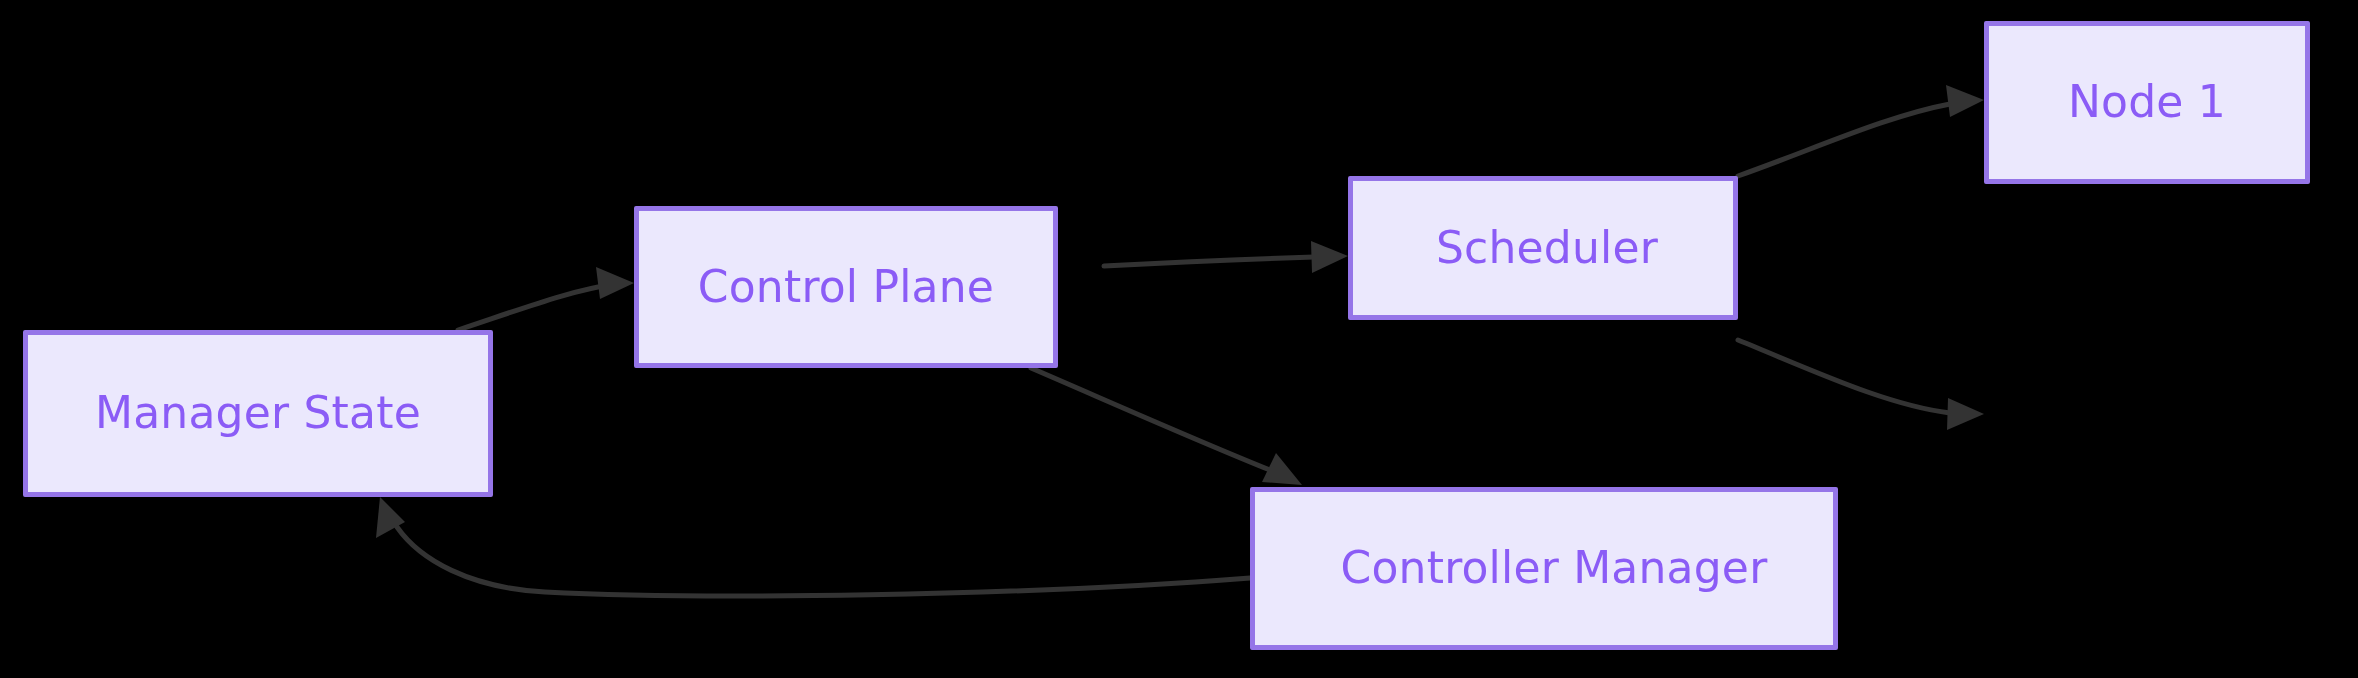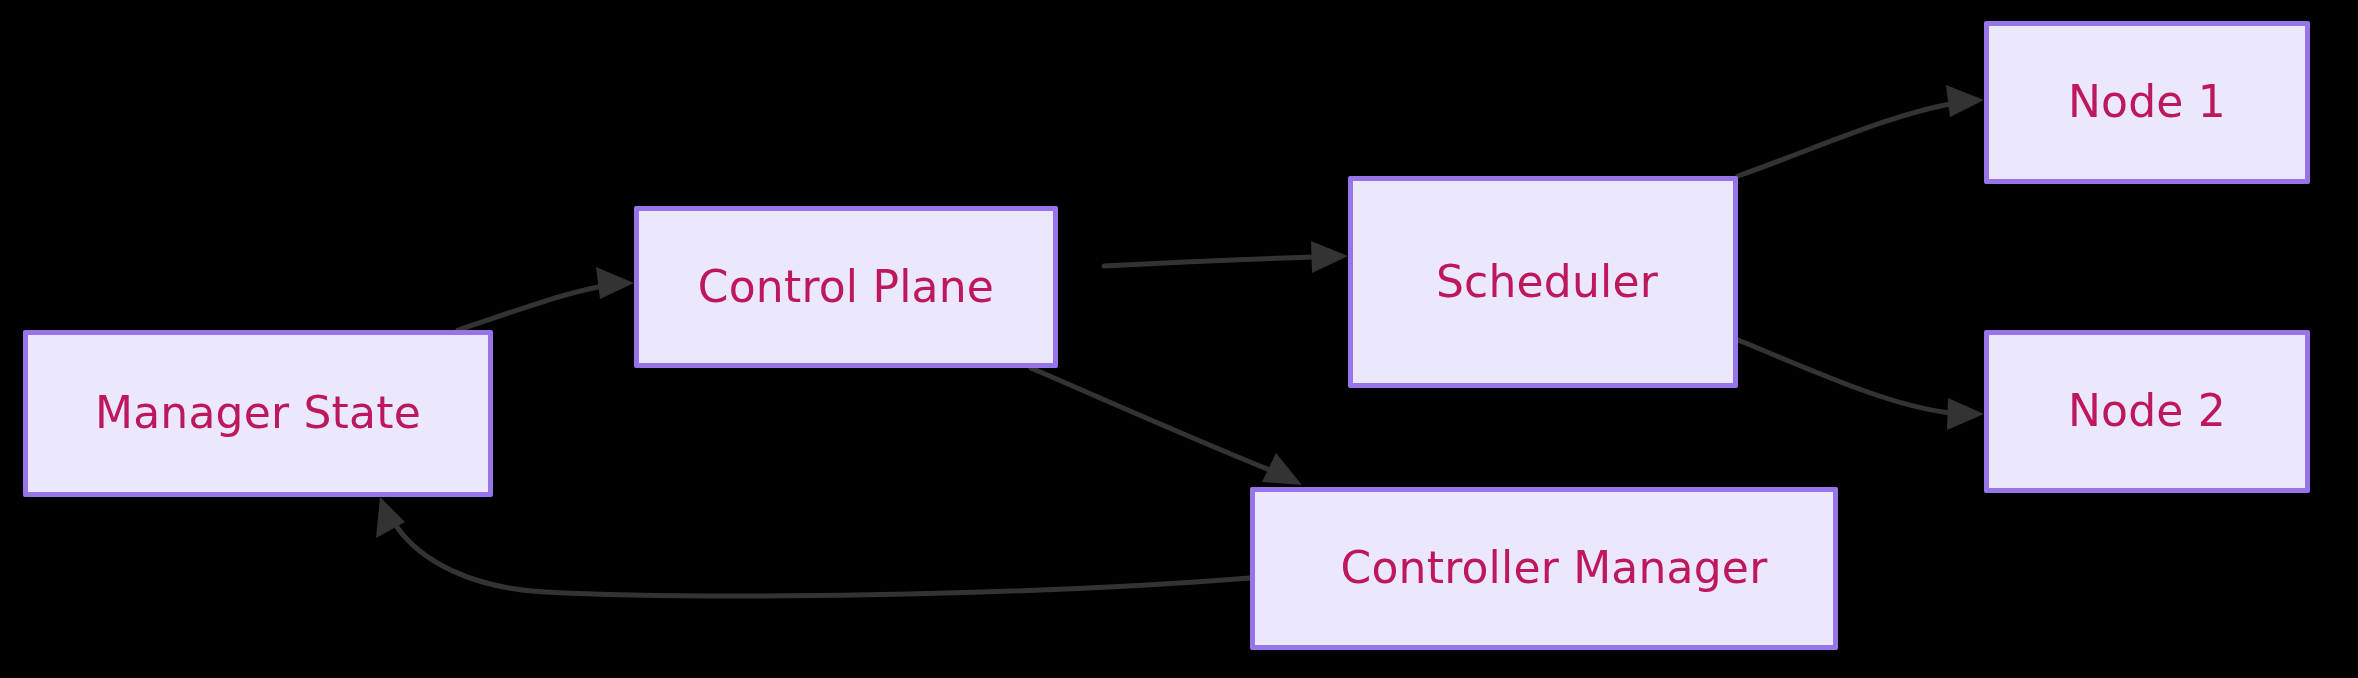--- a/index.html
+++ b/index.html
@@ -31,21 +31,21 @@
     box-sizing: border-box;
     background: #ebe8fd;
     border: 5px solid #9575e8;
     border-radius: 2px;
     display: flex;
     align-items: center;
     justify-content: center;
     z-index: 2;
   }
   .node-label {
-    color: #be185d;
+    color: #8b5cf6;
     font-family: "DejaVu Sans", "Liberation Sans", sans-serif;
     font-size: 44px;
     font-weight: 400;
     line-height: 1.1;
     letter-spacing: 0.2px;
     white-space: nowrap;
     text-align: center;
   }
   .edge-path {
     fill: none;
@@ -98,29 +98,26 @@
   </svg>
 
   <div class="flow-node" style="left:23px; top:330px; width:470px; height:167px;">
     <span class="node-label">Manager State</span>
   </div>
 
   <div class="flow-node" style="left:634px; top:206px; width:424px; height:162px;">
     <span class="node-label">Control Plane</span>
   </div>
 
-  <div class="flow-node" style="left:1348px; top:176px; width:390px; height:212px;padding-left:8px;">
+  <div class="flow-node" style="left:1348px; top:176px; width:390px; height:144px;padding-left:8px;">
     <span class="node-label">Scheduler</span>
   </div>
 
   <div class="flow-node" style="left:1984px; top:21px; width:326px; height:163px;">
     <span class="node-label">Node 1</span>
   </div>
 
-  <div class="flow-node" style="left:1984px; top:330px; width:326px; height:163px;">
-    <span class="node-label">Node 2</span>
-  </div>
 
   <div class="flow-node" style="left:1250px; top:487px; width:588px; height:163px;padding-left:20px;">
     <span class="node-label">Controller Manager</span>
   </div>
 
 </div>
 
 </body></html>

